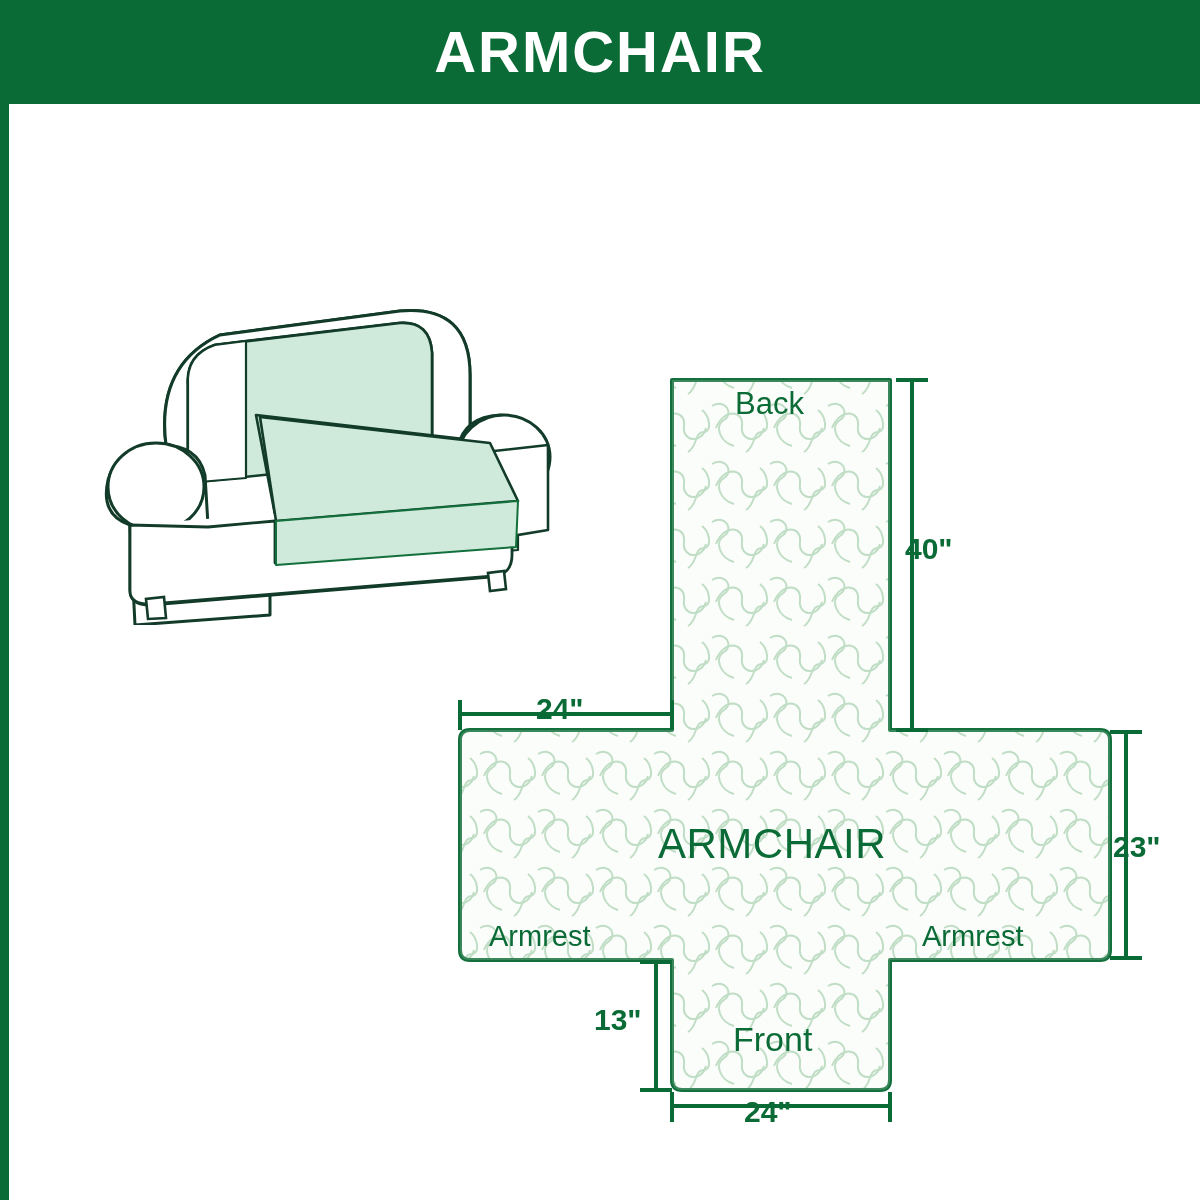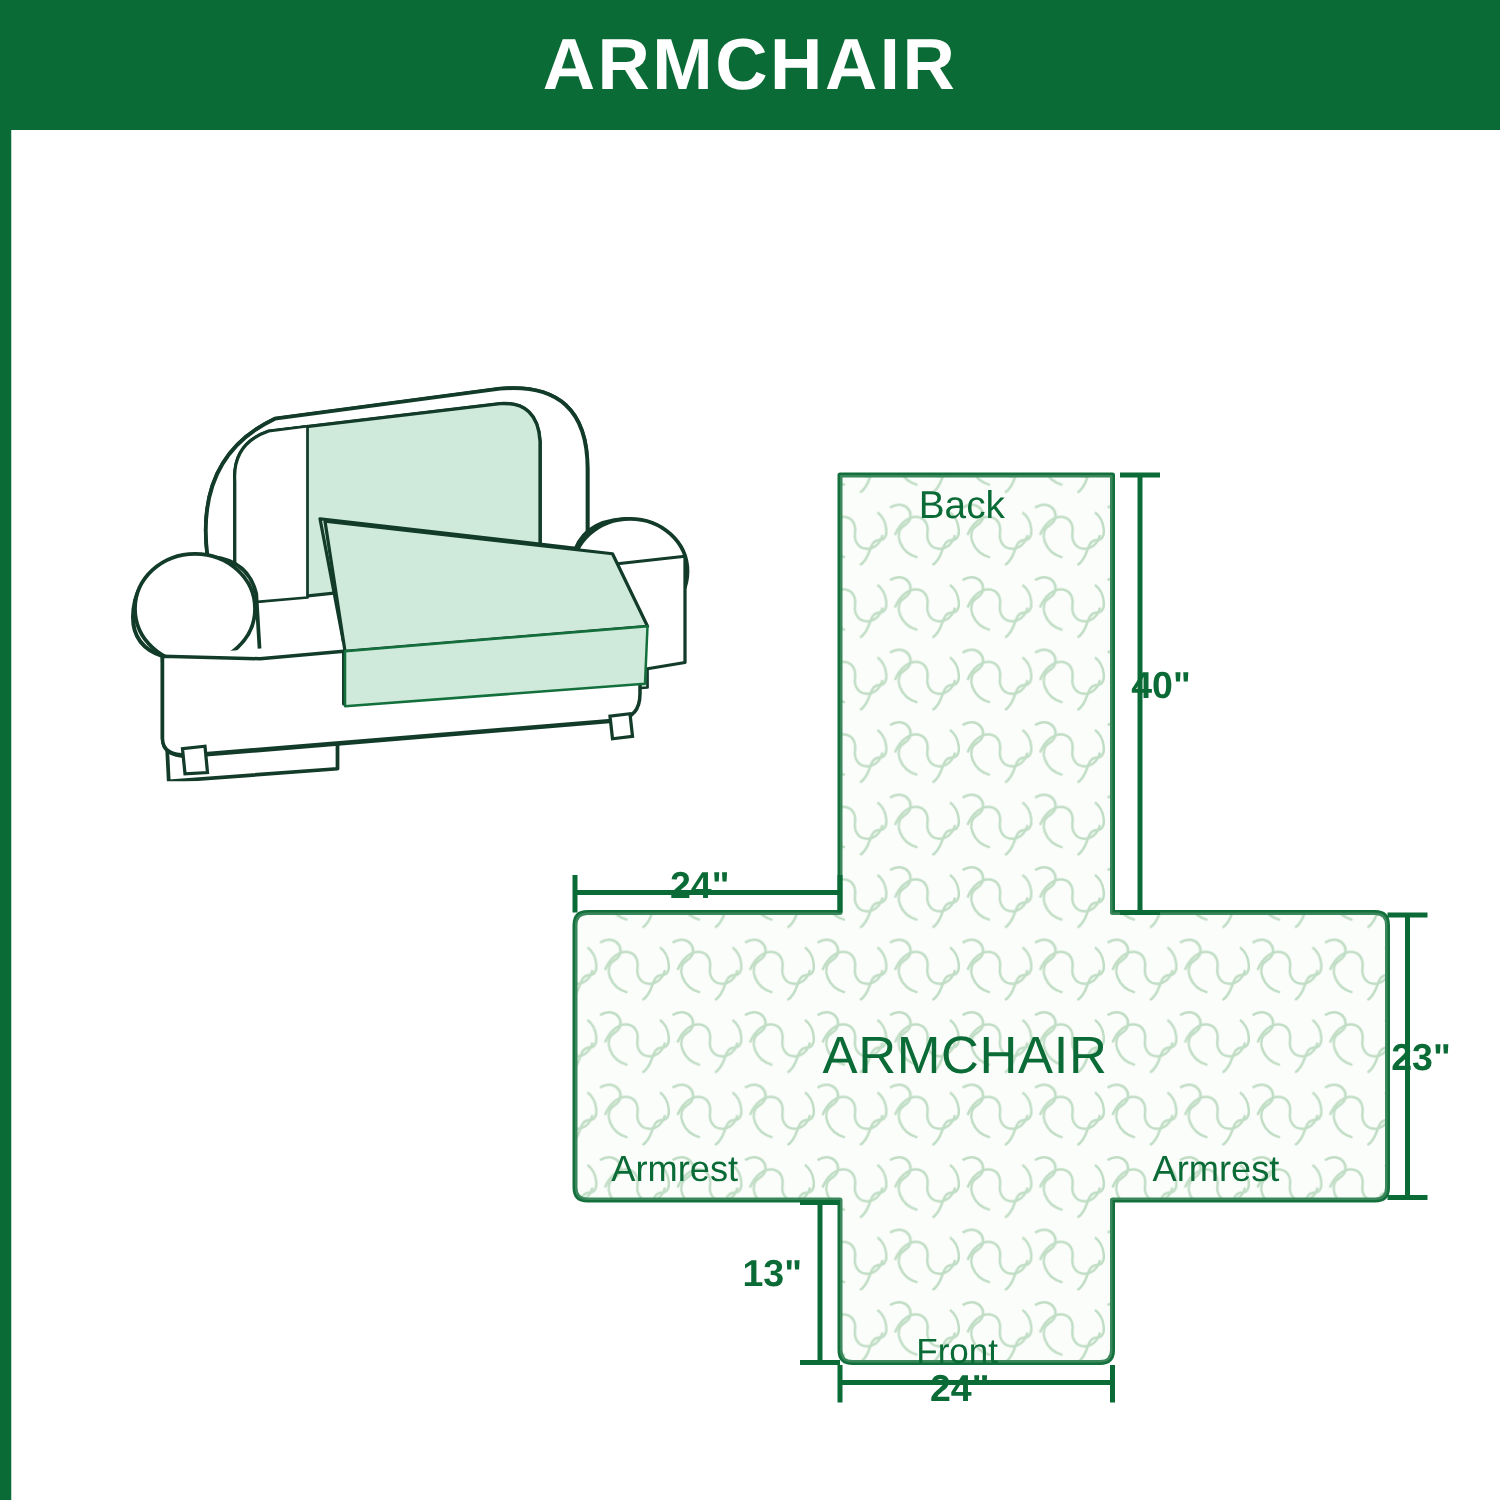--- a/index.html
+++ b/index.html
@@ -73,21 +73,21 @@
     position: absolute;
     color: #0b6b36;
     font-weight: normal;
     line-height: 1;
     white-space: nowrap;
   }
   .lbl-back { font-size: 31px; left: 735px; top: 388px; }
   .lbl-center { font-size: 42px; left: 658px; top: 823px; letter-spacing: 0.5px; }
   .lbl-armrest-left { font-size: 29px; left: 489px; top: 922px; }
   .lbl-armrest-right { font-size: 29px; left: 922px; top: 922px; }
-  .lbl-front { font-size: 28px; left: 733px; top: 1067px; }
+  .lbl-front { font-size: 34px; left: 733px; top: 1022px; }
   .lbl-40 { left: 905px; top: 534px; }
   .lbl-23 { left: 1113px; top: 832px; }
   .lbl-24-top { left: 536px; top: 694px; }
   .lbl-24-bottom { left: 744px; top: 1097px; }
   .lbl-13 { left: 594px; top: 1005px; }
 </style>
 </head>
 <body>
 
 <div id="stage">

